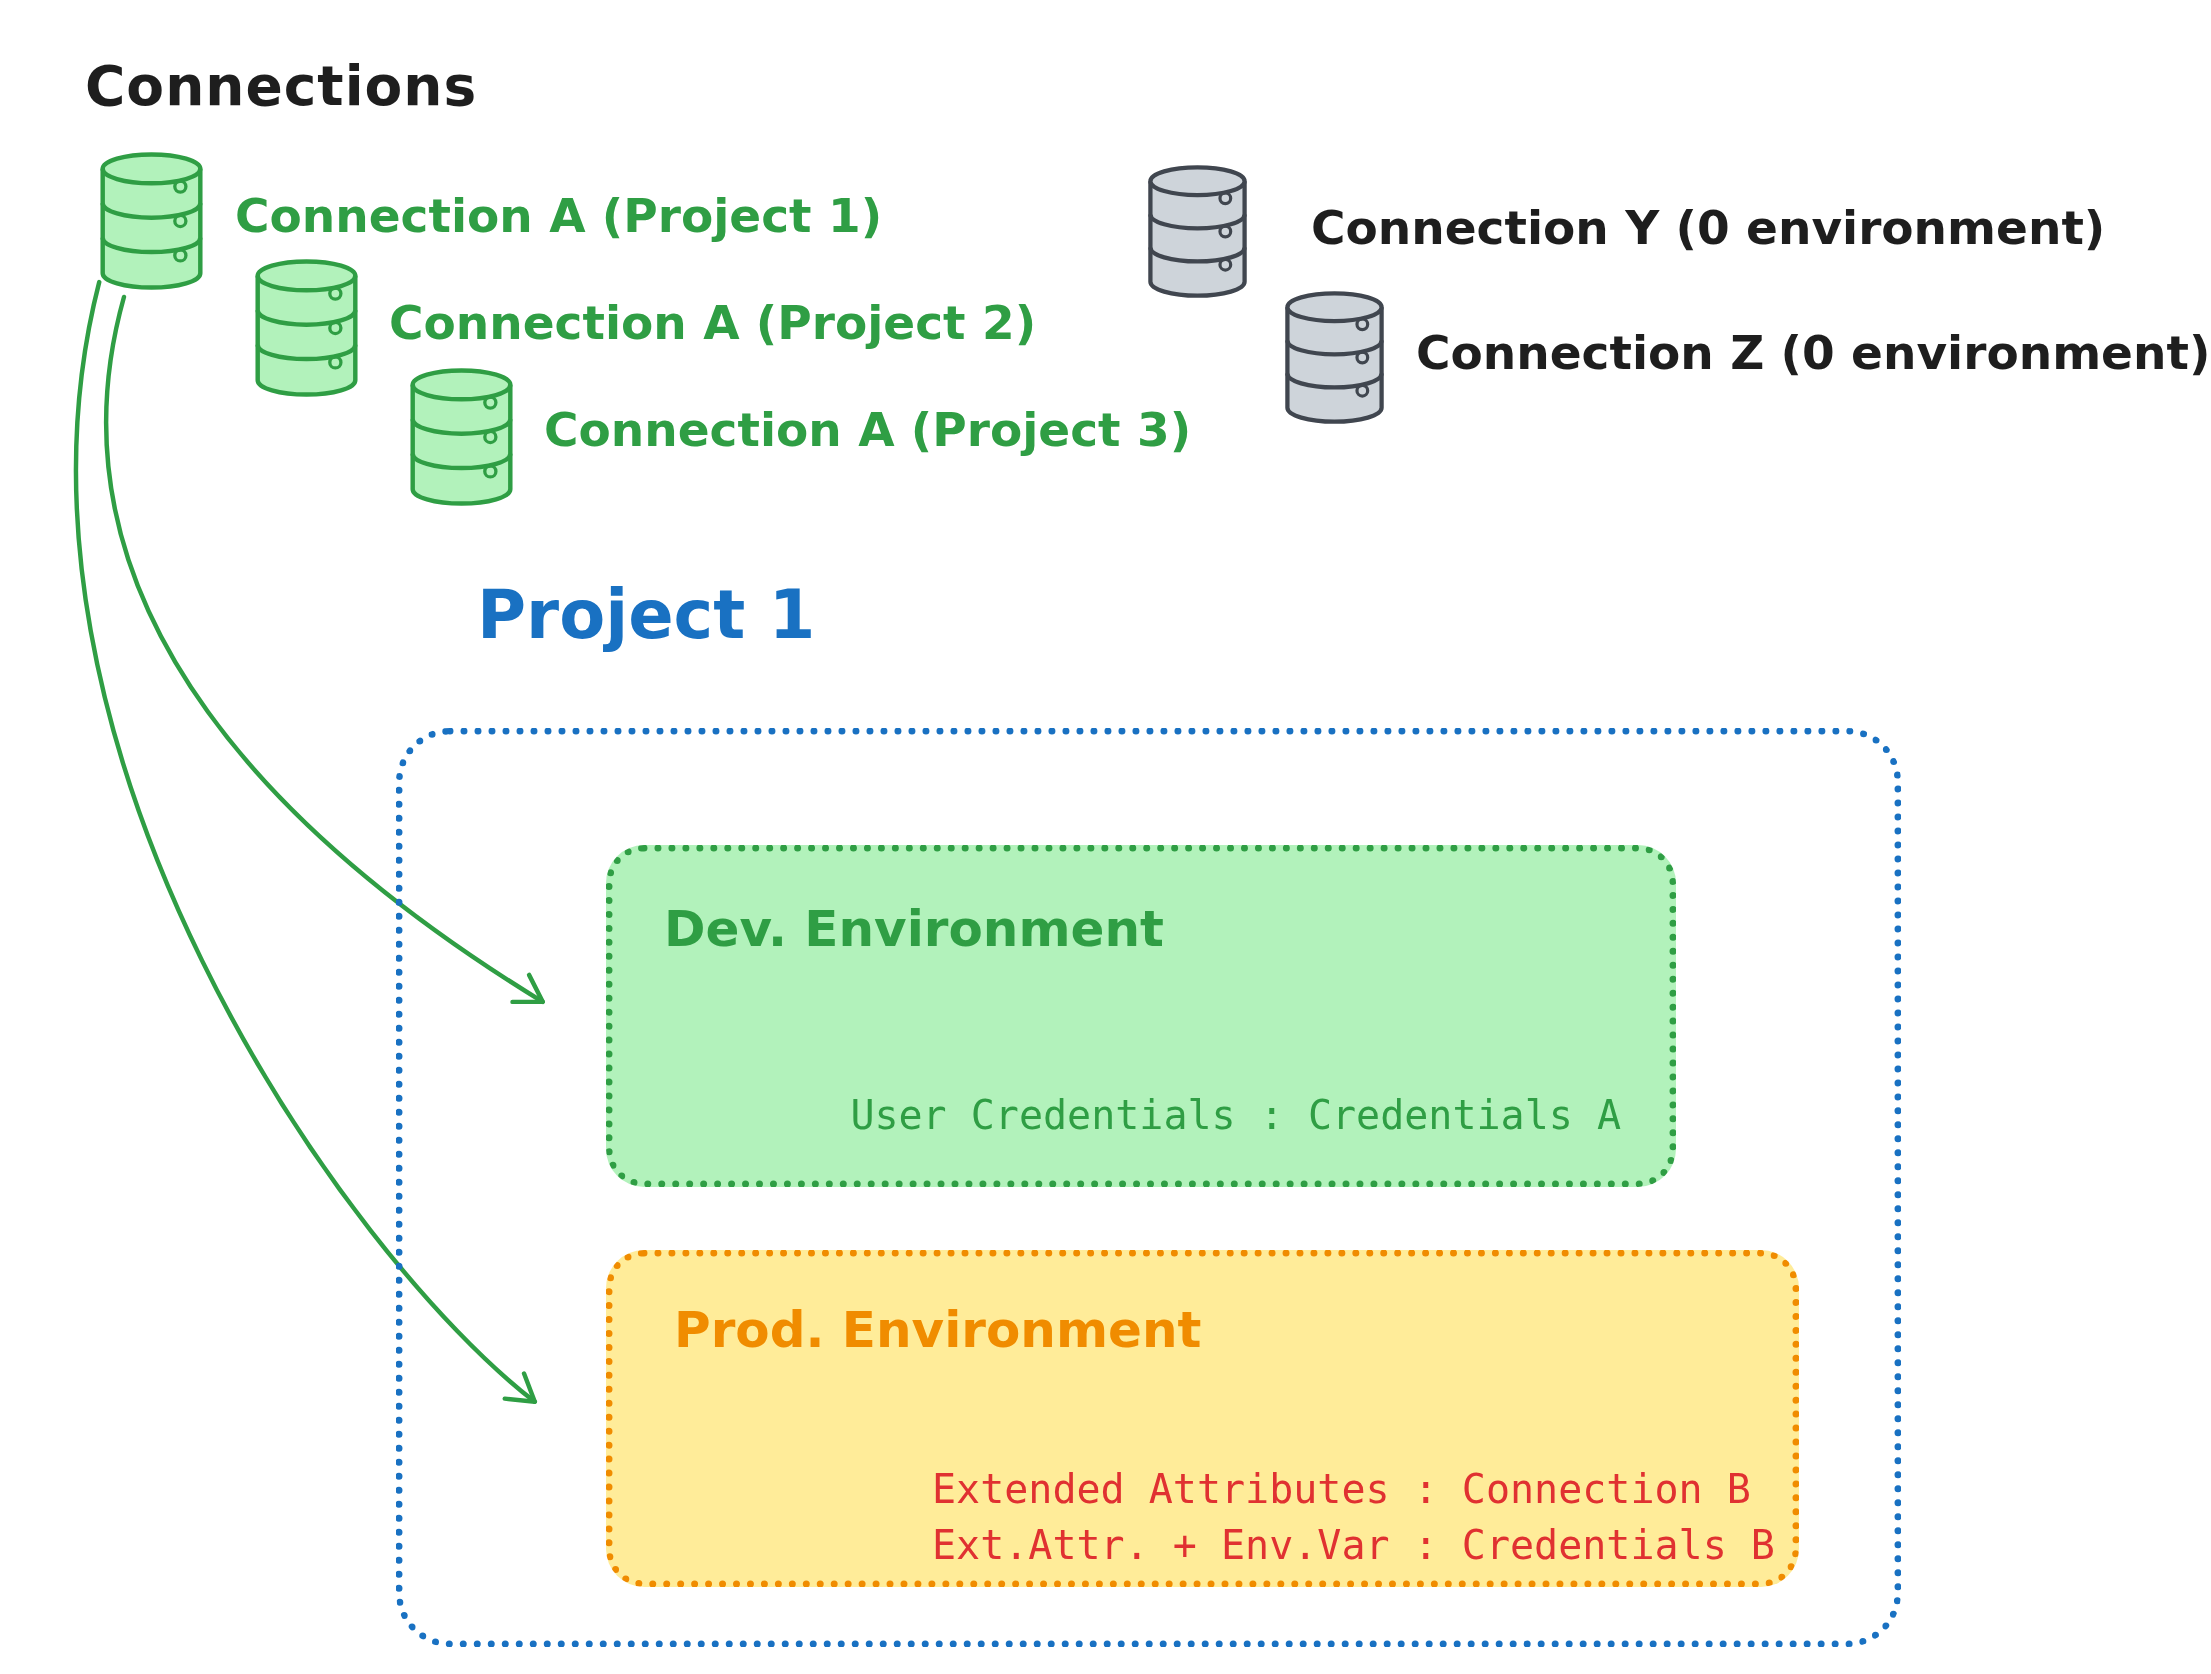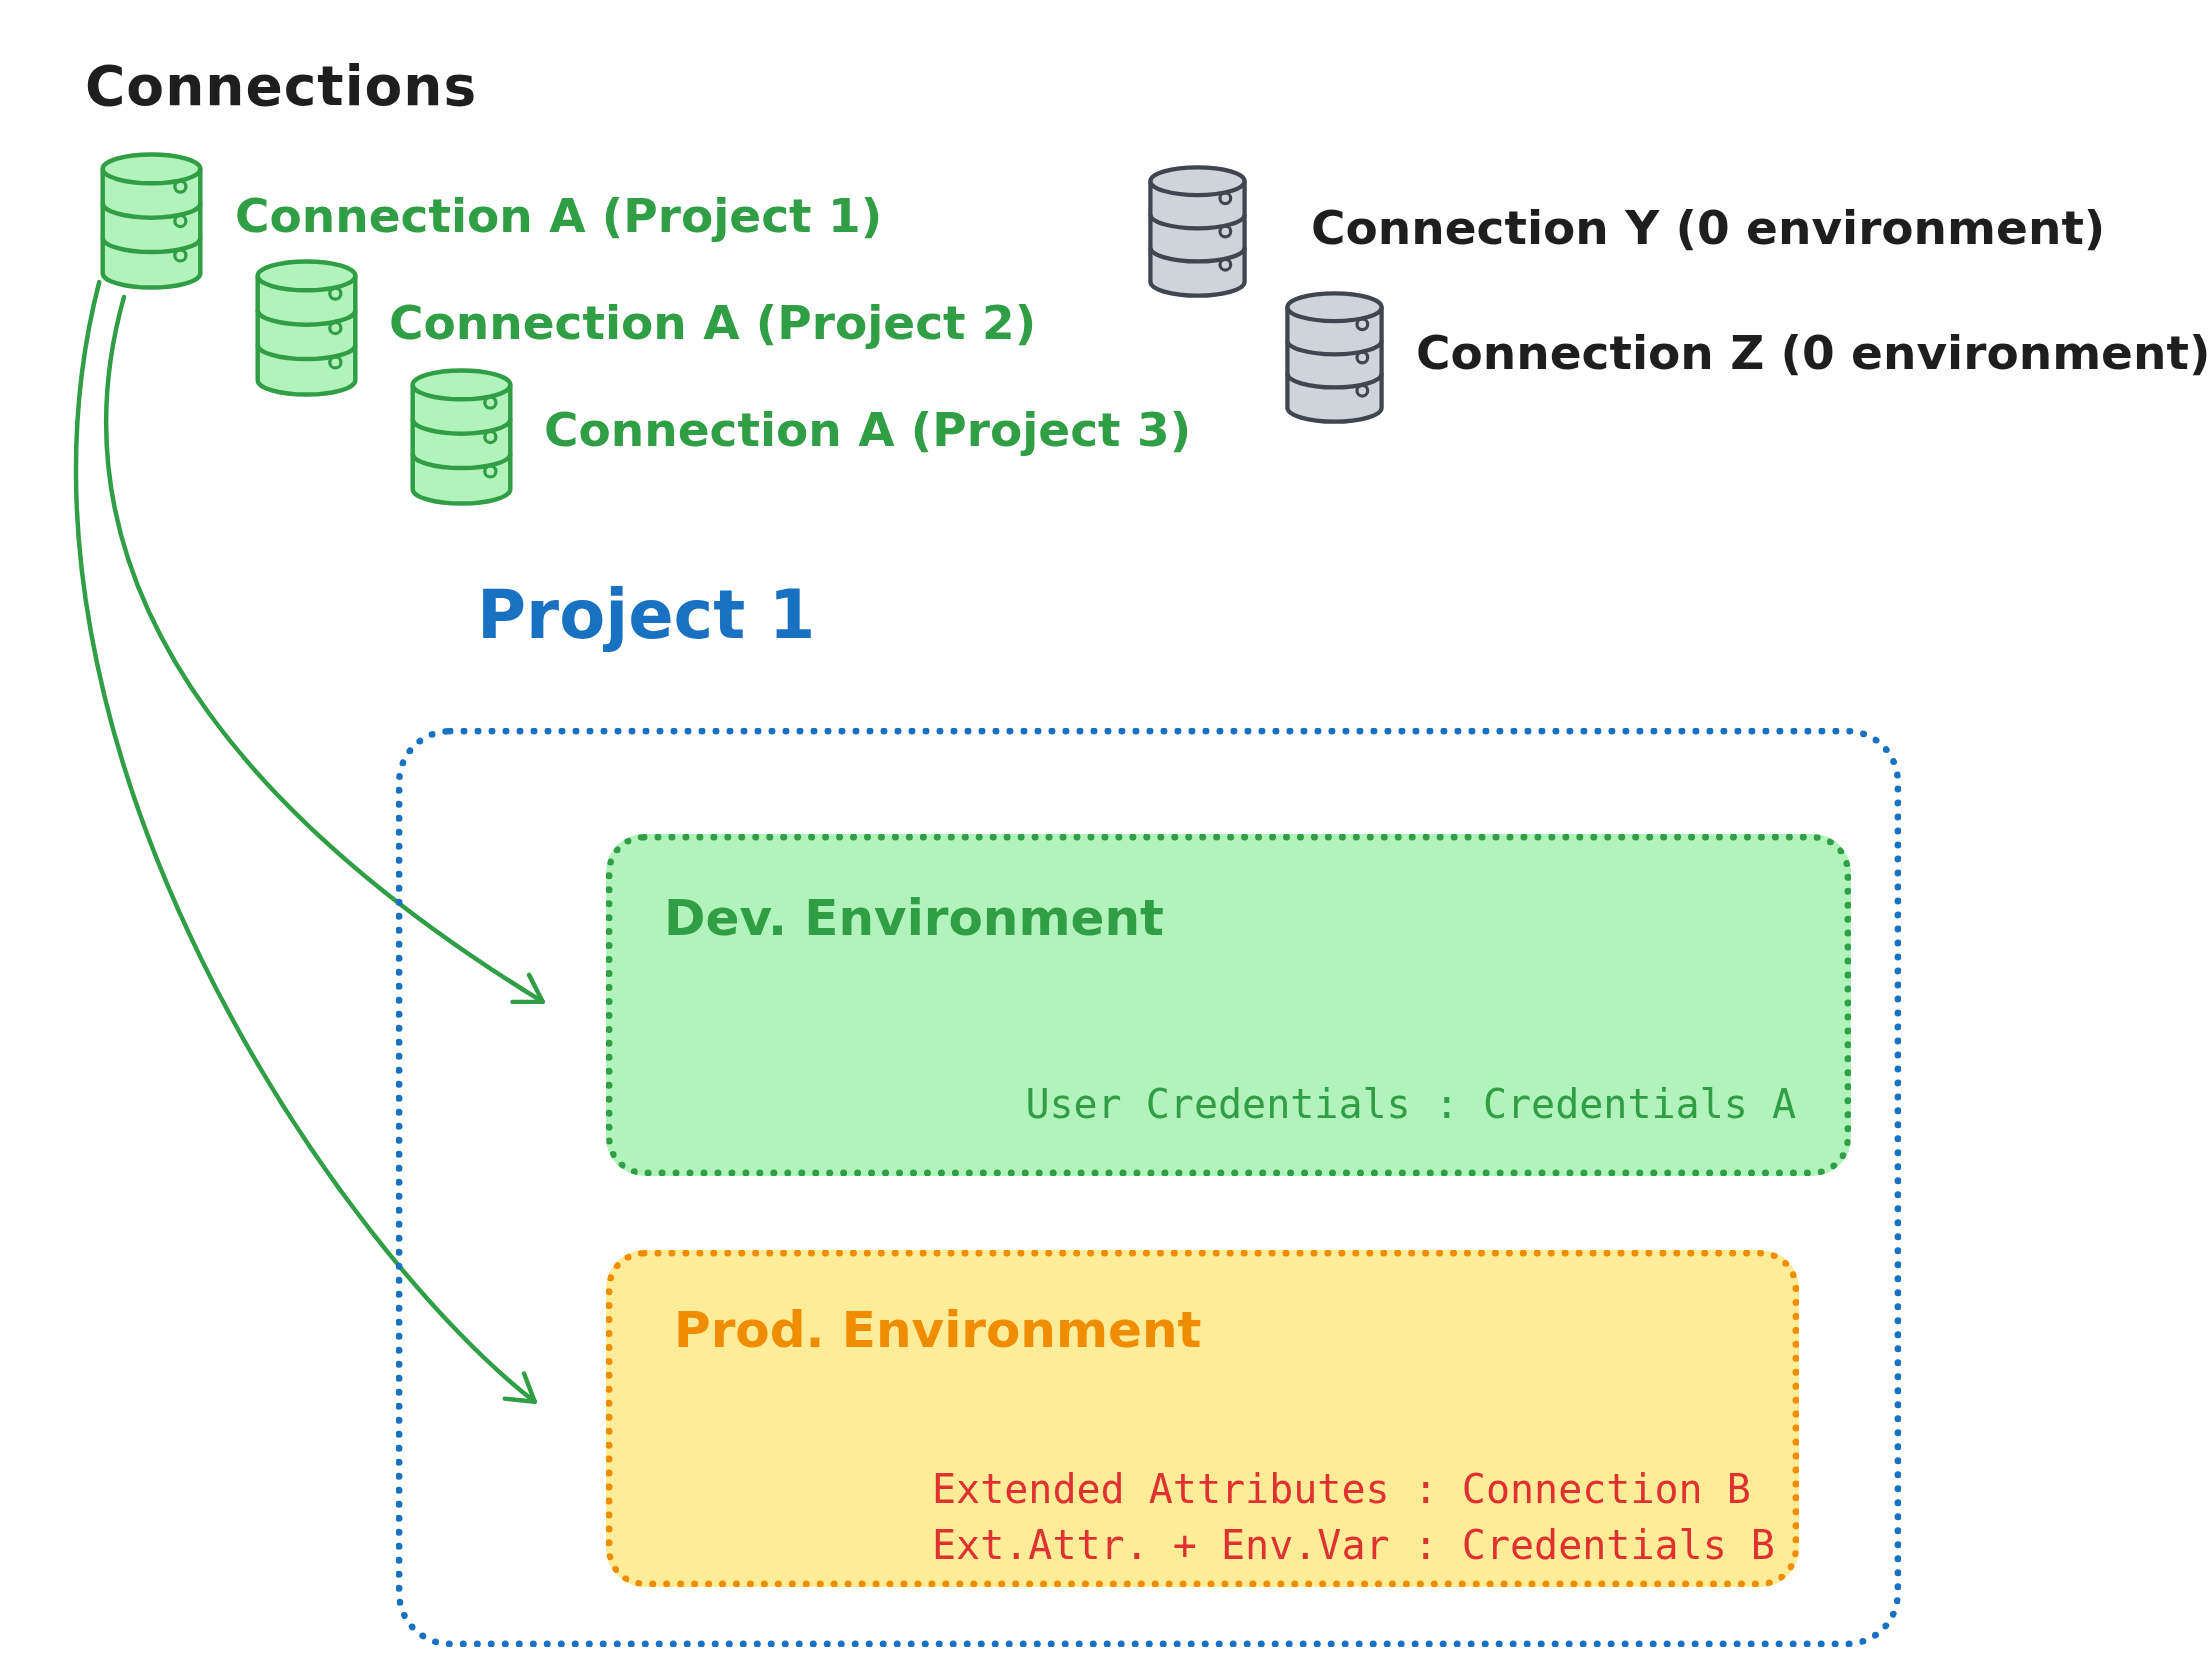--- a/index.html
+++ b/index.html
@@ -43,21 +43,21 @@
   }
 
   .project-box {
     position: absolute; left: 396px; top: 728px;
     width: 1505px; height: 919px;
     border: 7px dotted #1971c2; border-radius: 54px;
   }
 
   .env { position: absolute; border-radius: 38px; }
   .env.dev {
-    left: 203px; top: 99px; width: 1245px; height: 342px;
+    left: 203px; top: 110px; width: 1070px; height: 342px;
     background: #b2f2bb; border: 7px dotted #2f9e44;
   }
   .env.prod {
     left: 203px; top: 515px; width: 1193px; height: 337px;
     background: #ffec99; border: 7px dotted #f08c00;
   }
   .env-title { position: absolute; font-size: 50px; font-weight: 700; white-space: nowrap; }
   .dev  .env-title { left: 51px; top: 48px; color: #2f9e44; }
   .prod .env-title { left: 61px; top: 44px; color: #f08c00; }
 

